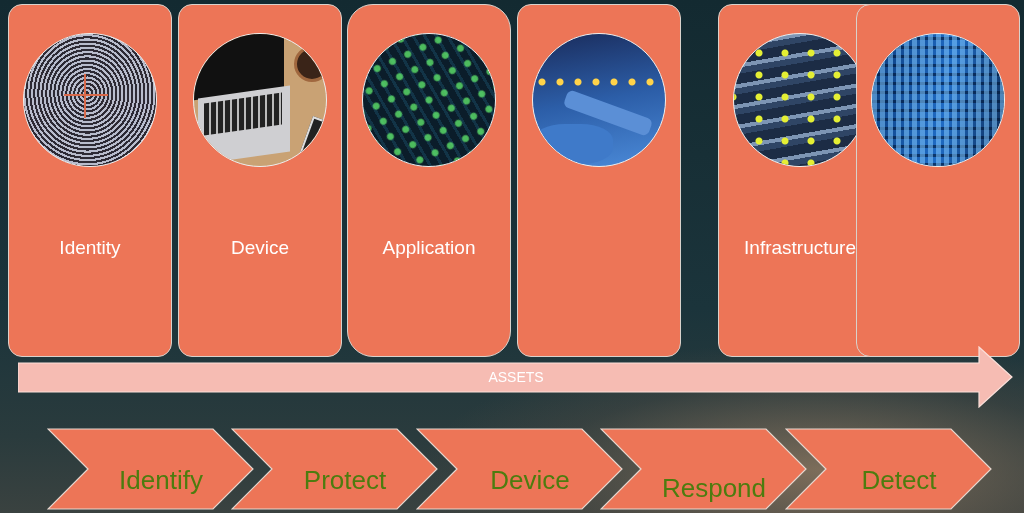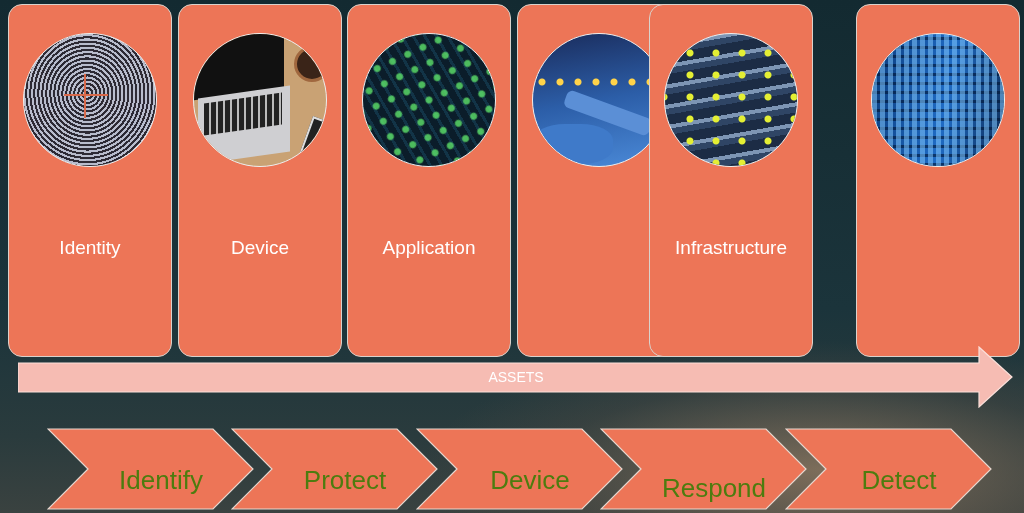--- a/index.html
+++ b/index.html
@@ -32,36 +32,36 @@
   <div class="photo" style="background:#c9a274;">
     <div style="position:absolute;left:0;top:0;width:90px;height:60px;background:#111;transform:skewY(-8deg);"></div>
     <div style="position:absolute;left:4px;top:58px;width:92px;height:66px;background:#cfcfd2;transform:skewY(-8deg);"></div>
     <div style="position:absolute;left:10px;top:64px;width:78px;height:32px;background:repeating-linear-gradient(90deg,#222 0 5px,#bbb 5px 7px);transform:skewY(-8deg);"></div>
     <div style="position:absolute;left:100px;top:12px;width:30px;height:30px;border-radius:50%;background:#3a2418;border:3px solid #a0683f;"></div>
     <div style="position:absolute;left:112px;top:84px;width:14px;height:34px;background:#222;border:2px solid #ddd;transform:rotate(20deg);"></div>
   </div>
   <div class="label">Device</div>
 </div>
 
-<div class="card" style="left:347px;">
+<div class="card" style="left:347px;border-radius:26px;">
   <div class="photo" style="background:repeating-linear-gradient(60deg,#0b1d2a 0 7px,#123447 7px 10px),#0b1d2a;">
     <div style="position:absolute;inset:0;background:radial-gradient(circle,#5de36a 0 2px,transparent 3px) 0 0/12px 12px;opacity:0.8;transform:rotate(-25deg) scale(1.4);"></div>
   </div>
   <div class="label">Application</div>
 </div>
 
 <div class="card" style="left:517px;">
   <div class="photo" style="background:linear-gradient(170deg,#1a2c5c 0%,#2c5ea8 50%,#4b8ad8 100%);">
     <div style="position:absolute;left:0;top:44px;width:100%;height:8px;background:radial-gradient(circle,#ffd34a 0 3px,transparent 4px) 0 0/18px 8px;"></div>
     <div style="position:absolute;left:30px;top:70px;width:90px;height:18px;background:#5b8fd6;border-radius:6px;transform:rotate(20deg);"></div>
     <div style="position:absolute;left:0;top:90px;width:80px;height:40px;background:#3f7ac9;border-radius:40%;"></div>
   </div>
 </div>
 
-<div class="card" style="left:649px;">
+<div class="card" style="left:718px;">
   <div class="photo" style="background:repeating-linear-gradient(170deg,#1c2c45 0 10px,#7d95b4 10px 14px,#2f4565 14px 20px);">
     <div style="position:absolute;inset:0;background:radial-gradient(circle,#e4ef34 0 3px,transparent 4px) 90px 30px/26px 22px;"></div>
   </div>
   <div class="label">Infrastructure</div>
 </div>
 
 <div class="card" style="left:856px;">
   <div class="photo" style="background:linear-gradient(100deg,#0a3a7a,#1f6bc4 55%,#0c2b55);">
     <div style="position:absolute;inset:0;background:repeating-linear-gradient(90deg,rgba(130,200,255,0.55) 0 5px,transparent 5px 8px),repeating-linear-gradient(0deg,rgba(0,20,50,0.6) 0 3px,transparent 3px 9px);"></div>
   </div>

